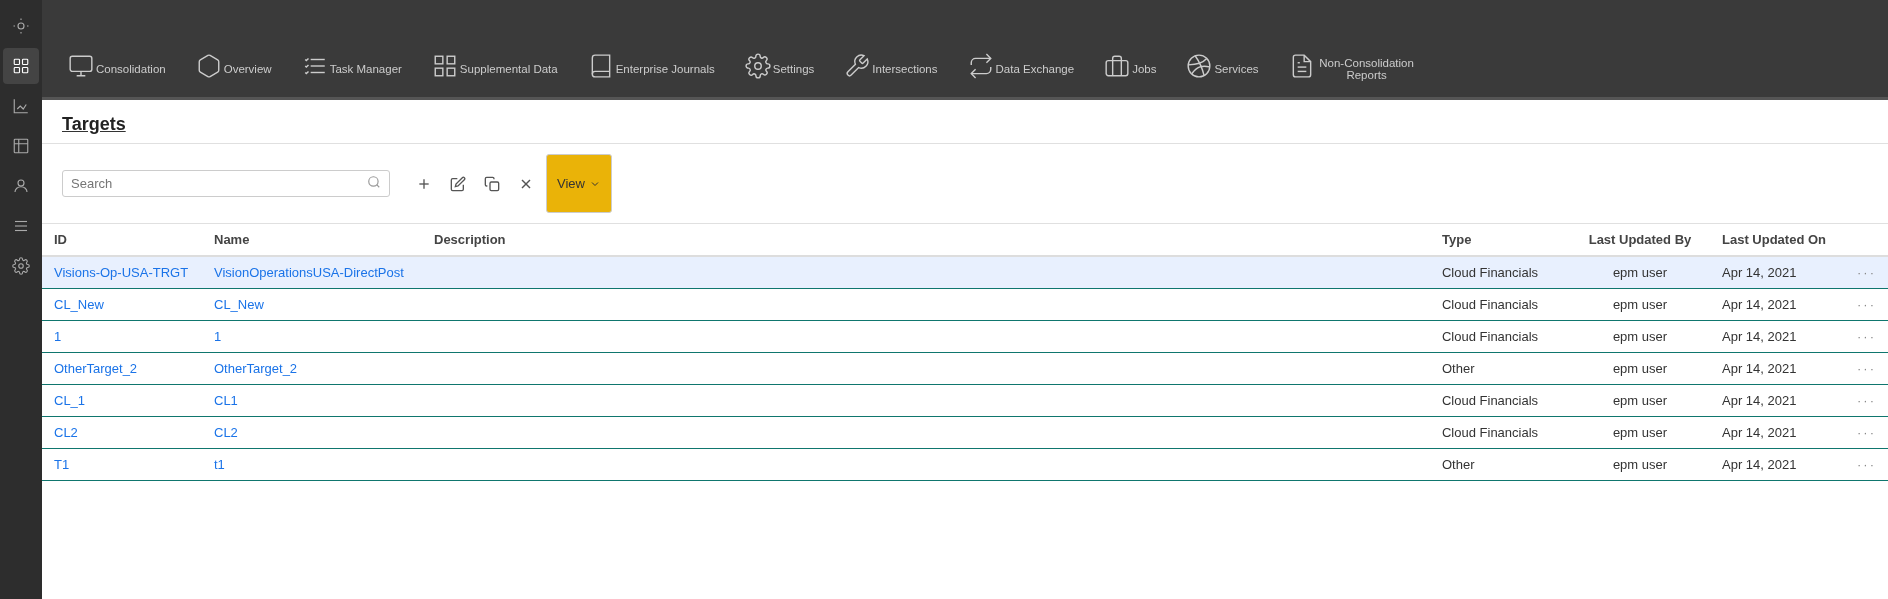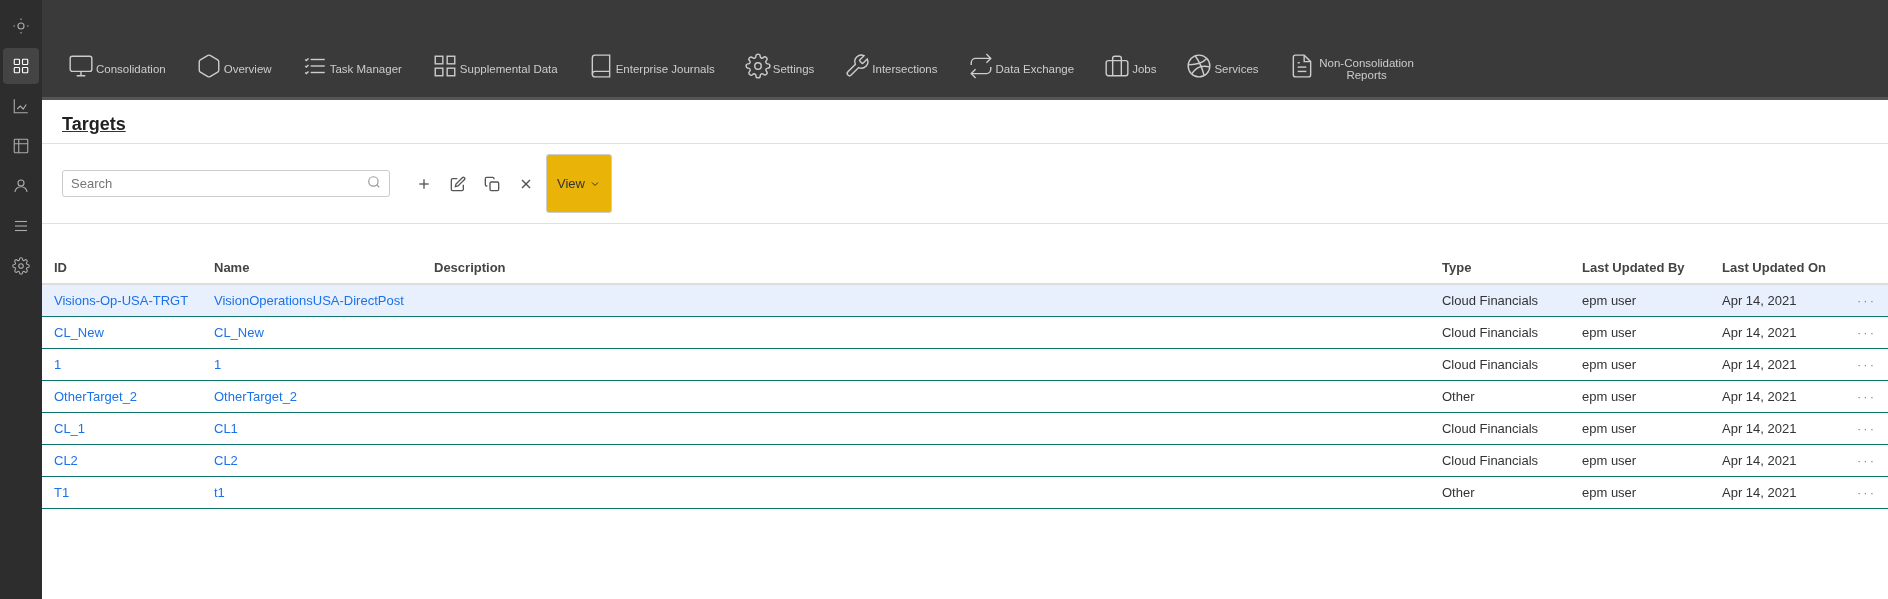--- a/index.html
+++ b/index.html
@@ -168,21 +168,20 @@
       cursor: pointer;
       border-radius: 3px;
       font-size: 13px;
       color: #333;
     }
 
     
     .table-wrapper {
       flex: 1;
       overflow-y: auto;
-      margin-top: 28px;
     }
     table {
       width: 100%;
       border-collapse: collapse;
       font-size: 13px;
     }
     thead th {
       text-align: left;
       padding: 8px 12px;
       border-bottom: 2px solid #ddd;
@@ -212,21 +211,21 @@
       color: #888;
       letter-spacing: 2px;
       cursor: pointer;
     }
 
     
     .col-id { width: 160px; }
     .col-name { width: 220px; }
     .col-desc { }
     .col-type { width: 140px; }
-    .col-updated-by { width: 140px; }
+    .col-updated-by { width: 140px; text-align: center; }
     .col-updated-on { width: 120px; }
     .col-actions { width: 50px; }
   </style>
 </head>
 <body>
 
 <div class="sidebar">
   <div class="sidebar-icon">
     <svg viewBox="0 0 24 24" stroke="currentColor" fill="none" stroke-width="1.5">
         <circle cx="12" cy="12" r="4"></circle>

